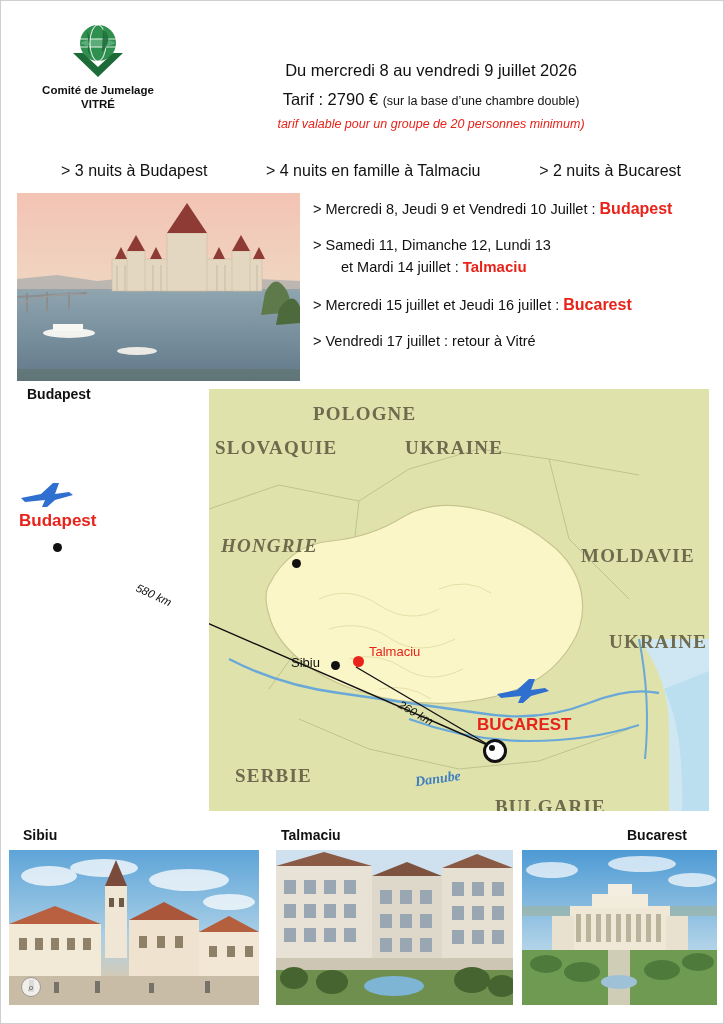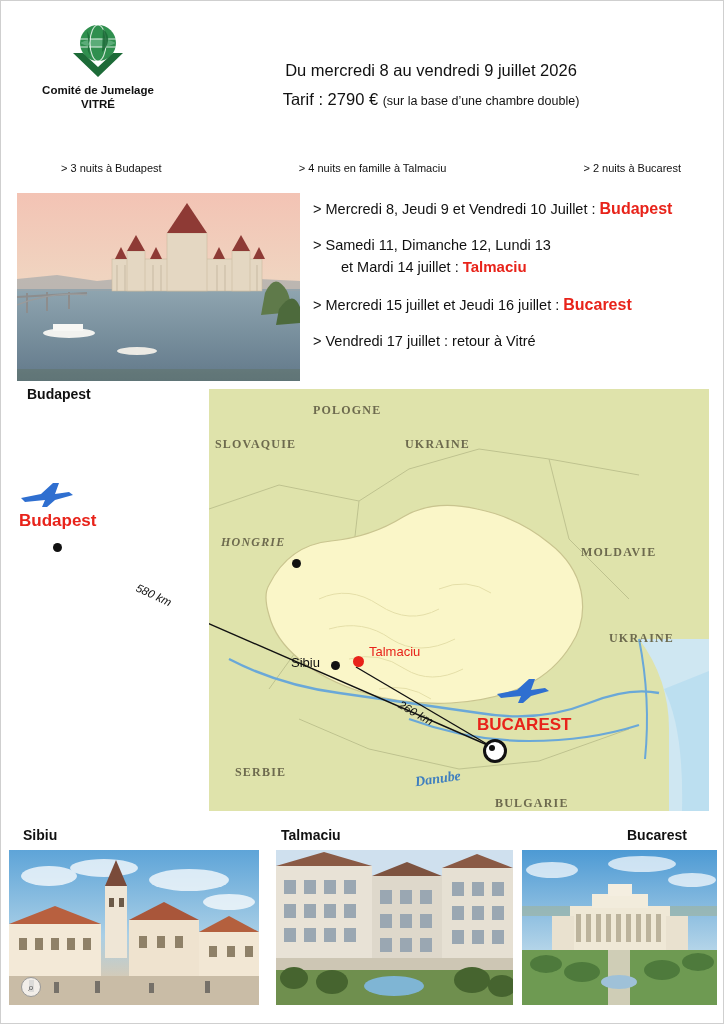--- a/index.html
+++ b/index.html
@@ -84,21 +84,21 @@
   }
 
   
   .nights-row {
     position: absolute;
     left: 60px;
     top: 161px;
     width: 620px;
     display: flex;
     justify-content: space-between;
-    font-size: 11px;
+    font-size: 16px;
     color: #111;
   }
 
   
   .photo-budapest {
     position: absolute;
     left: 16px;
     top: 192px;
     width: 283px;
     height: 188px;
@@ -133,21 +133,21 @@
     height: 422px;
     background: #dfe3ab;
     overflow: hidden;
   }
   .map-label {
     position: absolute;
     font-family: "Liberation Serif", serif;
     font-weight: bold;
     color: #6d6a4e;
     letter-spacing: 1.2px;
-    font-size: 12px;
+    font-size: 19px;
     white-space: nowrap;
   }
   .danube-label {
     position: absolute;
     color: #3f7fbf;
     font-style: italic;
     font-family: "Liberation Serif", serif;
     font-size: 14px;
     font-weight: bold;
     transform: rotate(-8deg);
@@ -237,20 +237,21 @@
       <div>Comité de Jumelage</div>
       <div>VITRÉ</div>
     </div>
   </div>
 
   <div class="title-dates">Du mercredi 8 au vendredi 9 juillet 2026</div>
   <div class="title-price">
     <span>Tarif :  2790 €</span>
     <span class="price-note">(sur la base d’une chambre double)</span>
   </div>
+  <div class="title-note">tarif valable pour un groupe de 20 personnes minimum)</div>
 
   <div class="nights-row">
     <span>&gt; 3 nuits à Budapest</span>
     <span>&gt; 4 nuits en famille à Talmaciu</span>
     <span>&gt; 2 nuits à Bucarest</span>
   </div>
 
   <div class="photo-budapest">
     <svg width="283" height="188" viewBox="0 0 283 188">
       <defs>

